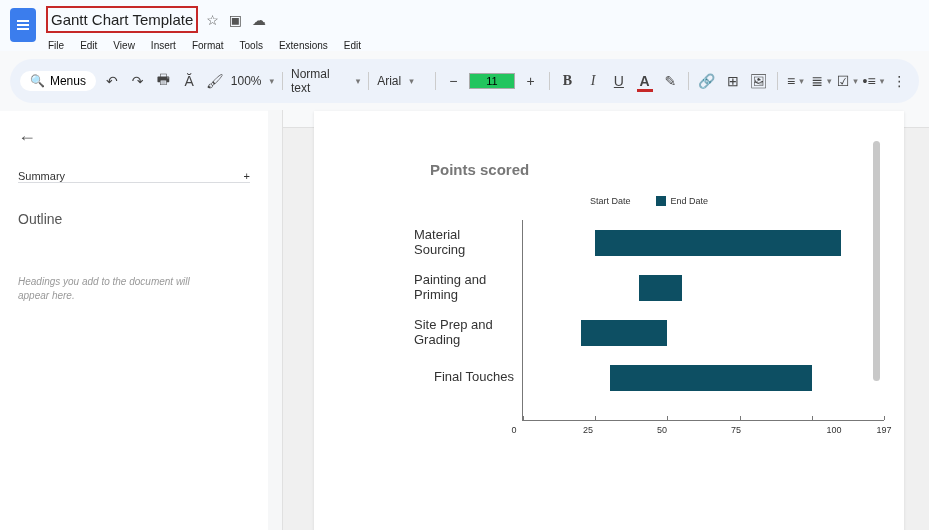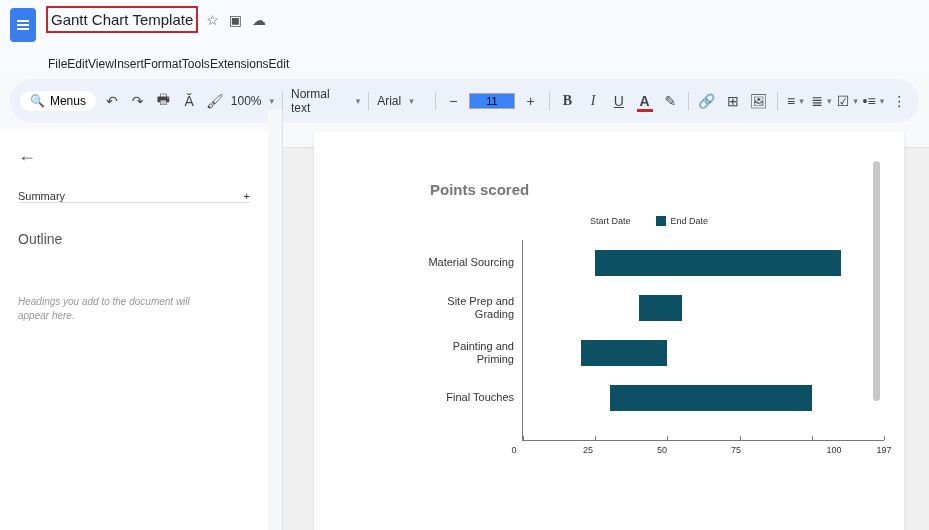--- a/index.html
+++ b/index.html
@@ -48,23 +48,24 @@
     border: 2px solid #c62828;
   }
   .title-icons {
     display: flex;
     gap: 10px;
     color: #555;
     font-size: 14px;
   }
   .menubar {
     display: flex;
-    font-size: 12px;
+    gap: 16px;
+    font-size: 10px;
     color: #222;
-    margin-top: 24px;
+    margin-top: 7px;
     padding-left: 2px;
   }
   .menubar span {
     cursor: pointer;
   }
   .toolbar {
     background: #edf2fa;
     border-radius: 24px;
     margin: 8px 10px;
     padding: 4px 10px;
@@ -103,21 +104,21 @@
     color: #333;
     display: flex;
     align-items: center;
     gap: 4px;
     cursor: pointer;
   }
   .tb-size {
     border: 1px solid #aaa;
     padding: 1px 16px;
     font-size: 11px;
-    background: #3b82f6;
+    background: #22c55e;
   }
   .tb-dd::after {
     content: "▾";
     font-size: 9px;
     margin-left: 4px;
     color: #777;
   }
   .tb-bold { font-weight: bold; font-family: serif; }
   .tb-italic { font-style: italic; font-family: serif; }
   .tb-underline { text-decoration: underline; }
@@ -251,23 +252,23 @@
   .legend-swatch {
     width: 10px;
     height: 10px;
     background: #0d4f63;
   }
   .plot {
     display: flex;
   }
   .y-labels {
     width: 100px;
-    font-size: 11px;
+    font-size: 13px;
     color: #333;
-    text-align: right;
+    text-align: left;
     padding-right: 8px;
   }
   .y-labels div {
     height: 45px;
     display: flex;
     align-items: center;
     justify-content: flex-end;
     line-height: 1.1;
   }
   .bars-area {
@@ -410,22 +411,22 @@
             <span>Start Date</span>
           </div>
           <div class="legend-item">
             <div class="legend-swatch"></div>
             <span>End Date</span>
           </div>
         </div>
         <div class="plot">
           <div class="y-labels">
             <div>Material Sourcing</div>
+            <div>Painting and Priming</div>
             <div>Site Prep and Grading</div>
-            <div>Painting and Priming</div>
             <div>Final Touches</div>
           </div>
           <div class="bars-area" id="bars-area">
             <div class="tick-mark" style="left:0%"></div>
             <div class="tick-mark" style="left:20%"></div>
             <div class="tick-mark" style="left:40%"></div>
             <div class="tick-mark" style="left:60%"></div>
             <div class="tick-mark" style="left:80%"></div>
             <div class="tick-mark" style="left:100%"></div>
           <div class="bar-row">

